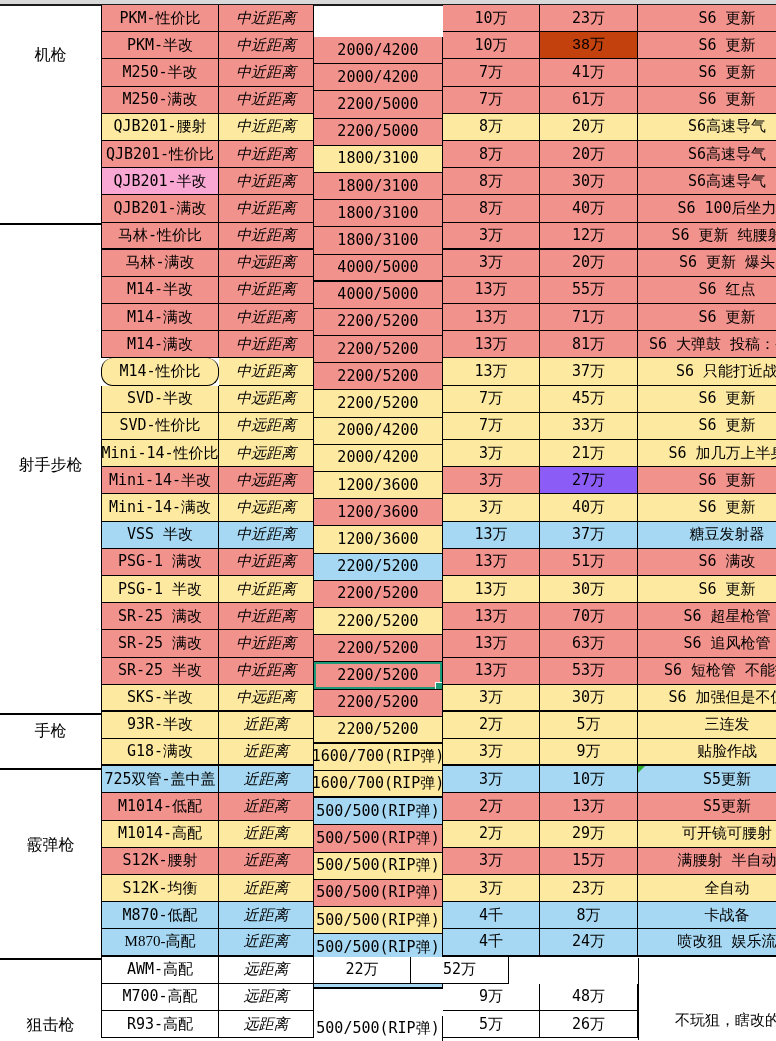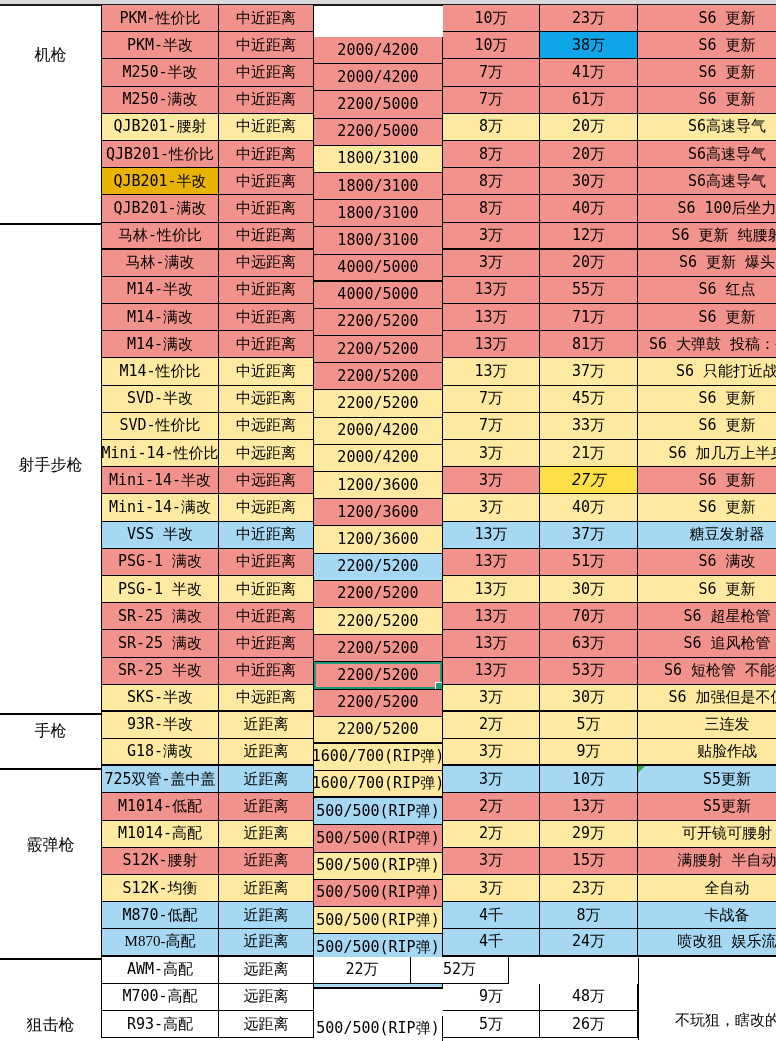--- a/index.html
+++ b/index.html
@@ -18,21 +18,21 @@
   }
   .rows{position:absolute;left:101px;top:5px;width:715px;}
   .row{display:flex;height:27.2px;box-sizing:border-box;}
   .cell{
     box-sizing:border-box;height:100%;display:flex;align-items:center;justify-content:center;
     border-right:1px solid #000;border-bottom:1px solid #000;
     font-size:15px;line-height:1;white-space:nowrap;overflow:hidden;position:relative;
   }
   .row.thick .cell{border-bottom-width:2px;}
   .c-name{width:118px;border-left:1px solid #000;}
-  .c-range{width:95px;}
+  .c-range{width:95px;font-style:italic;}
   .c-stats{width:129px;margin-top:32px;}
   .c-p1{width:97px;}
   .c-p2{width:98px;}
   .c-note{width:178px;border-right:none;}
   .c-note.merged{border-bottom:none;background:#fff !important;}
   .sel-box{position:absolute;inset:0;border:2px solid #1E9B76;pointer-events:none;}
   .sel-handle{position:absolute;right:-3px;bottom:-3px;width:6px;height:6px;background:#1E9B76;border:1px solid #fff;}
   .tri{position:absolute;left:0;top:0;width:0;height:0;border-top:7px solid #2EAE2E;border-right:7px solid transparent;}
   .merged-note{
     position:absolute;left:638px;top:958px;width:178px;height:82px;background:#fff;
@@ -66,21 +66,21 @@
     <div class="cell c-stats" style="background: rgb(242, 146, 140);">2000/4200</div>
     <div class="cell c-p1" style="background: rgb(242, 146, 140);">10万</div>
     <div class="cell c-p2" style="background: rgb(242, 146, 140);">23万</div>
     <div class="cell c-note" style="background: rgb(242, 146, 140);">S6 更新</div>
   </div>
       <div class="row">
     <div class="cell c-name" style="background: rgb(242, 146, 140);">PKM-半改</div>
     <div class="cell c-range" style="background: rgb(242, 146, 140);">中近距离</div>
     <div class="cell c-stats" style="background: rgb(242, 146, 140);">2000/4200</div>
     <div class="cell c-p1" style="background: rgb(242, 146, 140);">10万</div>
-    <div class="cell c-p2" style="background: #0ea5e9;">38万</div>
+    <div class="cell c-p2" style="background: #c2410c; font-family: Liberation Mono, monospace;">38万</div>
     <div class="cell c-note" style="background: rgb(242, 146, 140);">S6 更新</div>
   </div>
       <div class="row">
     <div class="cell c-name" style="background: rgb(242, 146, 140);">M250-半改</div>
     <div class="cell c-range" style="background: rgb(242, 146, 140);">中近距离</div>
     <div class="cell c-stats" style="background: rgb(242, 146, 140);">2200/5000</div>
     <div class="cell c-p1" style="background: rgb(242, 146, 140);">7万</div>
     <div class="cell c-p2" style="background: rgb(242, 146, 140);">41万</div>
     <div class="cell c-note" style="background: rgb(242, 146, 140);">S6 更新</div>
   </div>
@@ -102,21 +102,21 @@
   </div>
       <div class="row">
     <div class="cell c-name" style="background: rgb(242, 146, 140);">QJB201-性价比</div>
     <div class="cell c-range" style="background: rgb(242, 146, 140);">中近距离</div>
     <div class="cell c-stats" style="background: rgb(242, 146, 140);">1800/3100</div>
     <div class="cell c-p1" style="background: rgb(242, 146, 140);">8万</div>
     <div class="cell c-p2" style="background: rgb(242, 146, 140);">20万</div>
     <div class="cell c-note" style="background: rgb(242, 146, 140);">S6高速导气</div>
   </div>
       <div class="row">
-    <div class="cell c-name" style="background: #eab308;">QJB201-半改</div>
+    <div class="cell c-name" style="background: #f9a8d4;">QJB201-半改</div>
     <div class="cell c-range" style="background: rgb(242, 146, 140);">中近距离</div>
     <div class="cell c-stats" style="background: rgb(242, 146, 140);">1800/3100</div>
     <div class="cell c-p1" style="background: rgb(242, 146, 140);">8万</div>
     <div class="cell c-p2" style="background: rgb(242, 146, 140);">30万</div>
     <div class="cell c-note" style="background: rgb(242, 146, 140);">S6高速导气</div>
   </div>
       <div class="row">
     <div class="cell c-name" style="background: rgb(242, 146, 140);">QJB201-满改</div>
     <div class="cell c-range" style="background: rgb(242, 146, 140);">中近距离</div>
     <div class="cell c-stats" style="background: rgb(242, 146, 140);">1800/3100</div>
@@ -158,21 +158,21 @@
   </div>
       <div class="row">
     <div class="cell c-name" style="background: rgb(242, 146, 140);">M14-满改</div>
     <div class="cell c-range" style="background: rgb(242, 146, 140);">中近距离</div>
     <div class="cell c-stats" style="background: rgb(242, 146, 140);">2200/5200</div>
     <div class="cell c-p1" style="background: rgb(242, 146, 140);">13万</div>
     <div class="cell c-p2" style="background: rgb(242, 146, 140);">81万</div>
     <div class="cell c-note" style="background: rgb(242, 146, 140);">S6 大弹鼓  投稿：香肠</div>
   </div>
       <div class="row">
-    <div class="cell c-name" style="background: rgb(254, 233, 160);">M14-性价比</div>
+    <div class="cell c-name" style="background: rgb(254, 233, 160); border-radius: 12px;">M14-性价比</div>
     <div class="cell c-range" style="background: rgb(254, 233, 160);">中近距离</div>
     <div class="cell c-stats" style="background: rgb(254, 233, 160);">2200/5200</div>
     <div class="cell c-p1" style="background: rgb(254, 233, 160);">13万</div>
     <div class="cell c-p2" style="background: rgb(254, 233, 160);">37万</div>
     <div class="cell c-note" style="background: rgb(254, 233, 160);">S6 只能打近战</div>
   </div>
       <div class="row">
     <div class="cell c-name" style="background: rgb(254, 233, 160);">SVD-半改</div>
     <div class="cell c-range" style="background: rgb(254, 233, 160);">中远距离</div>
     <div class="cell c-stats" style="background: rgb(254, 233, 160);">2000/4200</div>
@@ -194,21 +194,21 @@
     <div class="cell c-stats" style="background: rgb(254, 233, 160);">1200/3600</div>
     <div class="cell c-p1" style="background: rgb(254, 233, 160);">3万</div>
     <div class="cell c-p2" style="background: rgb(254, 233, 160);">21万</div>
     <div class="cell c-note" style="background: rgb(254, 233, 160);">S6 加几万上半身</div>
   </div>
       <div class="row">
     <div class="cell c-name" style="background: rgb(242, 146, 140);">Mini-14-半改</div>
     <div class="cell c-range" style="background: rgb(242, 146, 140);">中远距离</div>
     <div class="cell c-stats" style="background: rgb(242, 146, 140);">1200/3600</div>
     <div class="cell c-p1" style="background: rgb(242, 146, 140);">3万</div>
-    <div class="cell c-p2" style="background: #fde047; font-style: italic;">27万</div>
+    <div class="cell c-p2" style="background: #8b5cf6;">27万</div>
     <div class="cell c-note" style="background: rgb(242, 146, 140);">S6 更新</div>
   </div>
       <div class="row">
     <div class="cell c-name" style="background: rgb(254, 233, 160);">Mini-14-满改</div>
     <div class="cell c-range" style="background: rgb(254, 233, 160);">中远距离</div>
     <div class="cell c-stats" style="background: rgb(254, 233, 160);">1200/3600</div>
     <div class="cell c-p1" style="background: rgb(254, 233, 160);">3万</div>
     <div class="cell c-p2" style="background: rgb(254, 233, 160);">40万</div>
     <div class="cell c-note" style="background: rgb(254, 233, 160);">S6 更新</div>
   </div>

